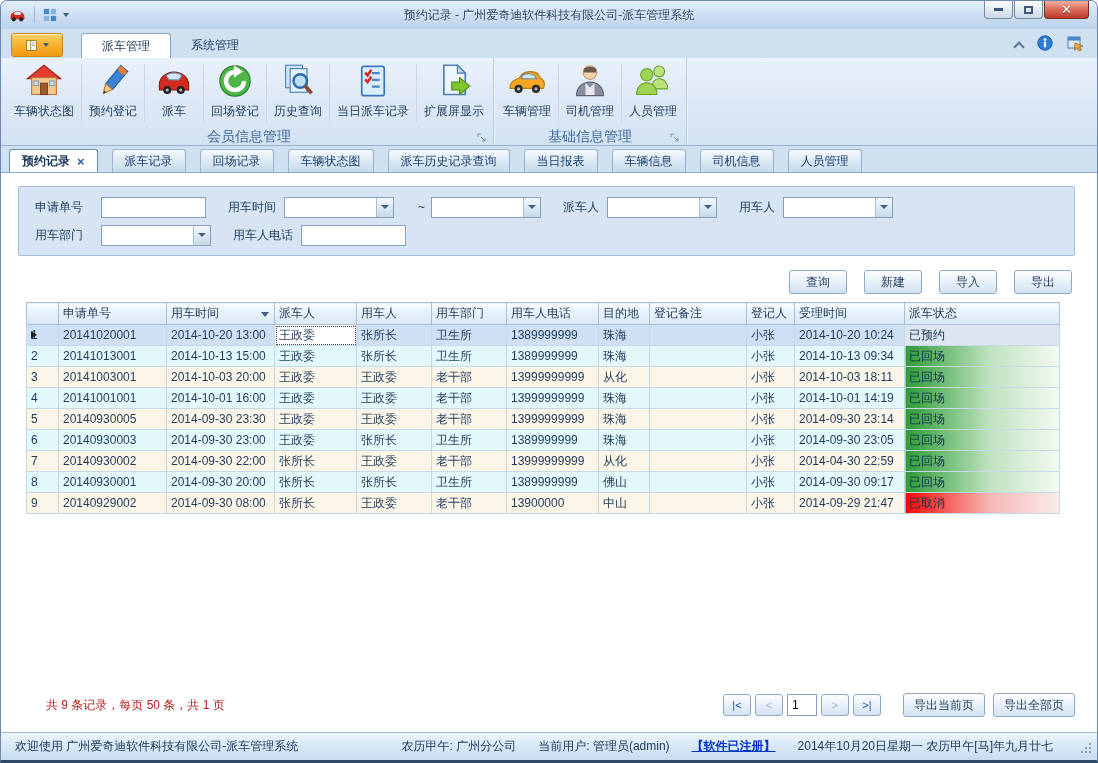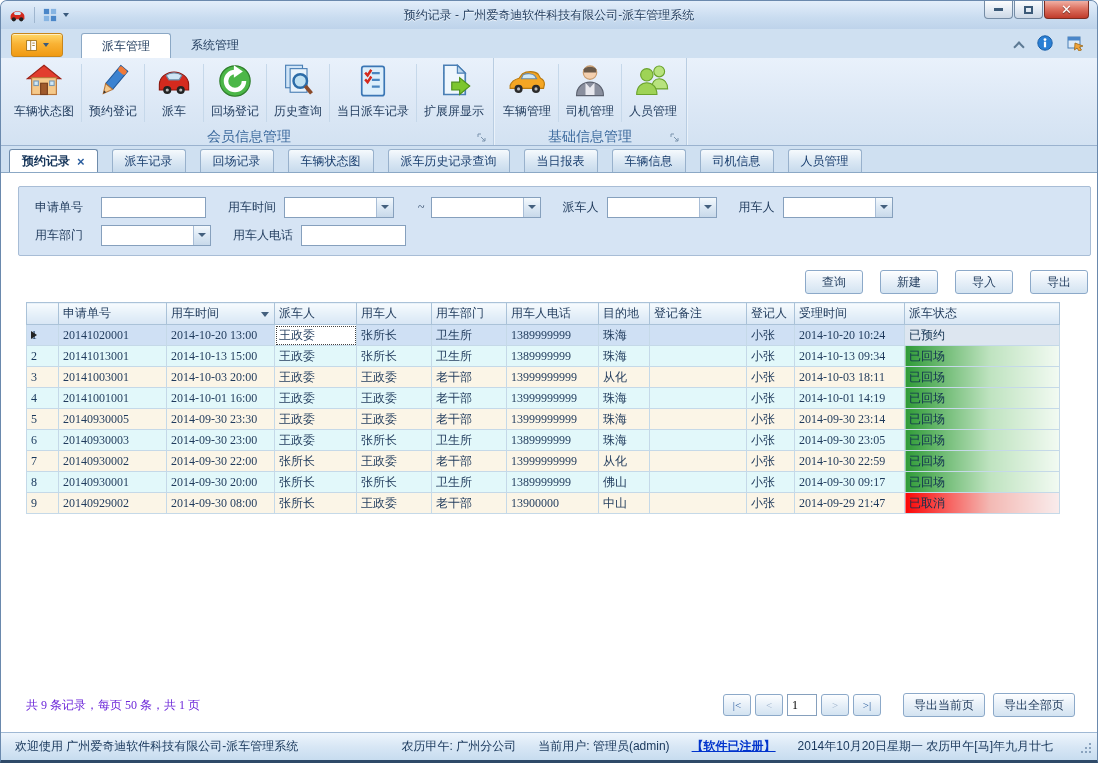--- a/index.html
+++ b/index.html
@@ -39,21 +39,21 @@
   .rg-footer { height:17px; text-align:center; color:#3e6b9e; position:relative; font-size:14px; }
   .dialog-launcher { position:absolute; right:4px; top:2px; }
 
   
   .doc-tabrow { height:26px; background:#cfe0f1; display:flex; align-items:flex-end; padding-left:8px; gap:14px; flex:0 0 auto; }
   .doc-tab { height:23px; padding:0 12px; display:flex; align-items:center; gap:7px; color:#1a3f6f; background:linear-gradient(#f6fafd,#dbe8f4 50%,#c7daec); border:1px solid #98b1cc; border-bottom:none; border-radius:3px 3px 0 0; }
   .doc-tab.active { background:#fff; color:#17365a; border-color:#6f8cab; font-weight:bold; }
   .tab-close { color:#2a5d9e; font-weight:bold; font-size:13px; line-height:1; }
 
   
-  .content { flex:1; background:#fff; border-top:1px solid #8ba8c5; position:relative; padding:13px 6px 0 17px; display:flex; flex-direction:column;font-family:Liberation Serif, serif; }
+  .content { flex:1; background:#fff; border-top:1px solid #8ba8c5; position:relative; padding:13px 22px 0 17px; display:flex; flex-direction:column; }
 
   .search-panel { background:#d6e4f4; border:1px solid #a8bdd6; border-radius:2px; padding:7px 10px 9px; flex:0 0 auto; }
   .sf-row { display:flex; align-items:center; height:22px; margin-top:2px; }
   .sf-row + .sf-row { margin-top:6px; }
   .sf-label { margin:0 8px 0 4px; white-space:nowrap; color:#1e395b; }
   .sf-label.lead { width:58px; margin-left:6px; }
   .sf-tilde { margin:0 6px; color:#1e395b; }
   .sf-gap { width:18px; }
   input.tbox { width:105px; height:21px; border:1px solid #86a0bd; background:#fff; padding:0 3px; font:inherit; }
   .combo { width:110px; height:21px; border:1px solid #86a0bd; background:#fff; display:flex; }
@@ -76,21 +76,21 @@
   tr.alt-cream td { background:#fbf5e7; }
   tr.sel td { background:#cfe0f4; }
   td.focus { background:#fff !important; outline:1px dotted #444; outline-offset:-2px; }
   td.status { text-align:right; color:#10304f; }
   tr.sel td.status { background:#dde6f0; }
   td.status.returned { background:linear-gradient(to right,#2f9b37,#bfe3c0 55%,#f2faf2) !important; }
   td.status.cancelled { background:linear-gradient(to right,#fb0606,#f3b9b4 55%,#f9ecec) !important; }
 
   
   .grid-footer { position:absolute; left:17px; right:22px; bottom:15px; display:flex; align-items:center; }
-  .summary { margin-left:8px; color:#6d28d9; }
+  .summary { margin-left:28px; color:#b91c1c; }
   .pager { margin-left:auto; display:flex; align-items:center; gap:4px; }
   .pg-btn { width:28px; height:22px; border:1px solid #8ca9c9; border-radius:3px; background:linear-gradient(#fdfeff,#e9f1f9 45%,#d3e3f1); color:#2a5d9e; font:inherit; font-size:11px; }
   .pg-btn.disabled { color:#9fb4cc; }
   input.pg-input { width:30px; height:22px; border:1px solid #86a0bd; text-align:left; padding:0 4px; font:inherit; }
   .export-btns { display:flex; gap:8px; margin-left:18px; }
 
   
   .statusbar { height:28px; flex:0 0 auto; background:linear-gradient(#eef5fc,#d8e7f5 50%,#c7dcef); border-top:1px solid #9fb8d4; display:flex; align-items:center; padding:0 6px 0 14px; color:#17365a; }
   .sb-welcome { flex:1; }
   .sb-item { margin-right:22px; white-space:nowrap; }
@@ -525,21 +525,21 @@
               <td class="ind"><span>7</span></td>
               <td>20140930002</td>
               <td>2014-09-30 22:00</td>
               <td>张所长</td>
               <td>王政委</td>
               <td>老干部</td>
               <td>13999999999</td>
               <td>从化</td>
               <td></td>
               <td>小张</td>
-              <td>2014-10-30 22:59</td>
+              <td>2014-04-30 22:59</td>
               <td class="status returned">已回场</td>
             </tr>
             <tr class="alt-cyan">
               <td class="ind"><span>8</span></td>
               <td>20140930001</td>
               <td>2014-09-30 20:00</td>
               <td>张所长</td>
               <td>张所长</td>
               <td>卫生所</td>
               <td>1389999999</td>

